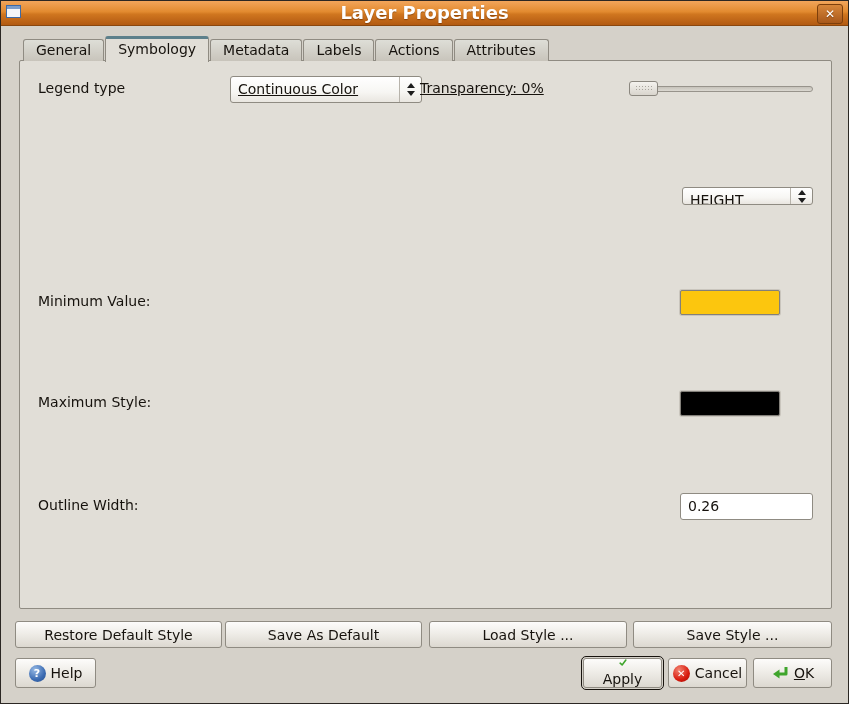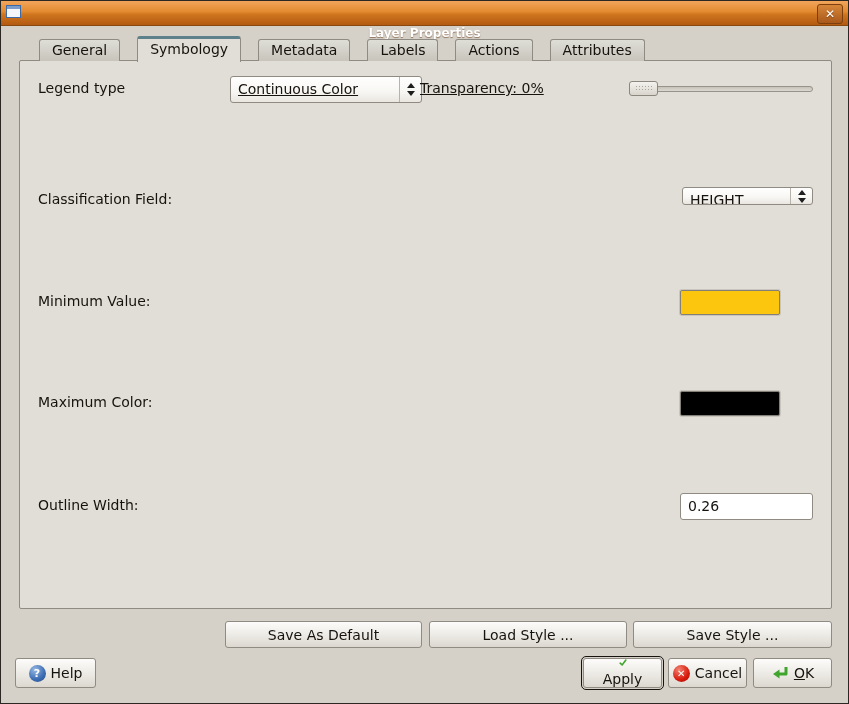--- a/index.html
+++ b/index.html
@@ -9,43 +9,42 @@
     font-family:"DejaVu Sans","Liberation Sans",sans-serif; font-size:14px; color:#16120d;
   }
   
   .titlebar {
     position:absolute; left:0; top:0; width:100%; height:24px;
     background:linear-gradient(180deg,#f2a55b 0%,#e28a2f 45%,#d0761f 55%,#b25a12 100%);
     border-bottom:1px solid #8a470e;
   }
   .title {
     position:absolute; left:0; top:0; width:100%; height:24px; line-height:24px;
-    text-align:center; color:#ffffff; font-weight:bold; font-size:12px;
+    text-align:center; color:#ffffff; font-weight:bold; font-size:18px;
     text-shadow:0 1px 1px rgba(90,40,0,.55);
-    margin-top:20px;
   }
   .win-icon {
     position:absolute; left:5px; top:4px; width:15px; height:13px;
     background:#f4f6f9; border:1px solid #3d6aa6; box-sizing:border-box;
   }
   .win-icon::before { content:""; position:absolute; left:0; top:0; width:100%; height:3px; background:#7b9cc9; }
   .close-btn {
     position:absolute; right:5px; top:3px; width:24px; height:18px;
     background:linear-gradient(180deg,#d9883b,#b express 0%,#a8581a);
     background:linear-gradient(180deg,#d8873a,#a8581a);
     border:1px solid #7d3f0b; border-radius:3px; text-align:center; cursor:pointer;
   }
   .close-x { color:#fff; font-weight:bold; font-size:12px; line-height:18px; text-shadow:0 1px 1px rgba(90,40,0,.6); }
   
   .tabs { position:absolute; left:22px; top:36px; height:24px; display:flex; align-items:flex-end; z-index:3; }
   .tab {
     box-sizing:border-box; height:22px; line-height:20px; padding:0 12px; margin-right:1px;
     background:linear-gradient(180deg,#deded7,#c8c4bb);
     border:1px solid #8f8b82; border-bottom:none; border-radius:3px 3px 0 0;
-    cursor:pointer; white-space:nowrap;margin-left:16px;
+    cursor:pointer; white-space:nowrap;
   }
   .tab.active {
     height:26px; line-height:21px; background:#e1ded7;
     border-top:3px solid #5d808b; position:relative; top:1px; z-index:4;
   }
   
   .panel {
     position:absolute; left:18px; top:59px; width:813px; height:549px; box-sizing:border-box;
     background:#e1ded7; border:1px solid #8f8b82; border-radius:2px; z-index:2;
   }
@@ -147,52 +146,54 @@
         <div class="tri-up"></div>
           <div class="tri-down"></div>
       </div>
     </div>
 
     <div class="lbl" style="left:400px; top:17px;text-decoration:underline;">Transparency: 0%</div>
 
     <div class="slider-track" style="left:609px; top:25px; width:184px;"></div>
     <div class="slider-handle" style="left:609px; top:20px;"></div>
 
-    <div class="lbl" style="left:18px; top:128px;">Classification Field:</div>
 
     <div class="combo" style="left:662px; top:126px; width:131px; height:18px;">
       <div class="val">HEIGHT</div>
       <div class="spin-arrows">
         <div class="tri-up"></div>
           <div class="tri-down"></div>
       </div>
     </div>
 
     <div class="lbl" style="left:18px; top:230px;">Minimum Value:</div>
     <div class="swatch" style="left: 660px; top: 229px; width: 100px; height: 25px; background-color: rgb(252, 198, 14);"></div>
 
-    <div class="lbl" style="left:18px; top:331px;">Maximum Color:</div>
+    <div class="lbl" style="left:18px; top:331px;">Maximum Style:</div>
     <div class="swatch" style="left: 660px; top: 330px; width: 100px; height: 25px; background-color: rgb(0, 0, 0);"></div>
 
     <div class="lbl" style="left:18px; top:434px;">Outline Width:</div>
 
     <div class="spinbox" style="left:660px; top:432px; width:133px; height:27px;flex-direction:column;">
       <div class="val">0.26</div>
       <div class="spin-btns">
         <div class="spin-btn up">
             <div class="tri-up"></div>
           </div>
         <div class="spin-btn">
             <div class="tri-down"></div>
           </div>
       </div>
     </div>
 
   </div>
 
+  <div class="btn" style="left:14px;  top:620px; width:207px;">
+    <span>Restore Default Style</span>
+  </div>
   <div class="btn" style="left:224px; top:620px; width:197px;">
     <span>Save As Default</span>
   </div>
   <div class="btn" style="left:428px; top:620px; width:198px;">
     <span>Load Style ...</span>
   </div>
   <div class="btn" style="left:632px; top:620px; width:199px;">
     <span>Save Style ...</span>
   </div>
 

